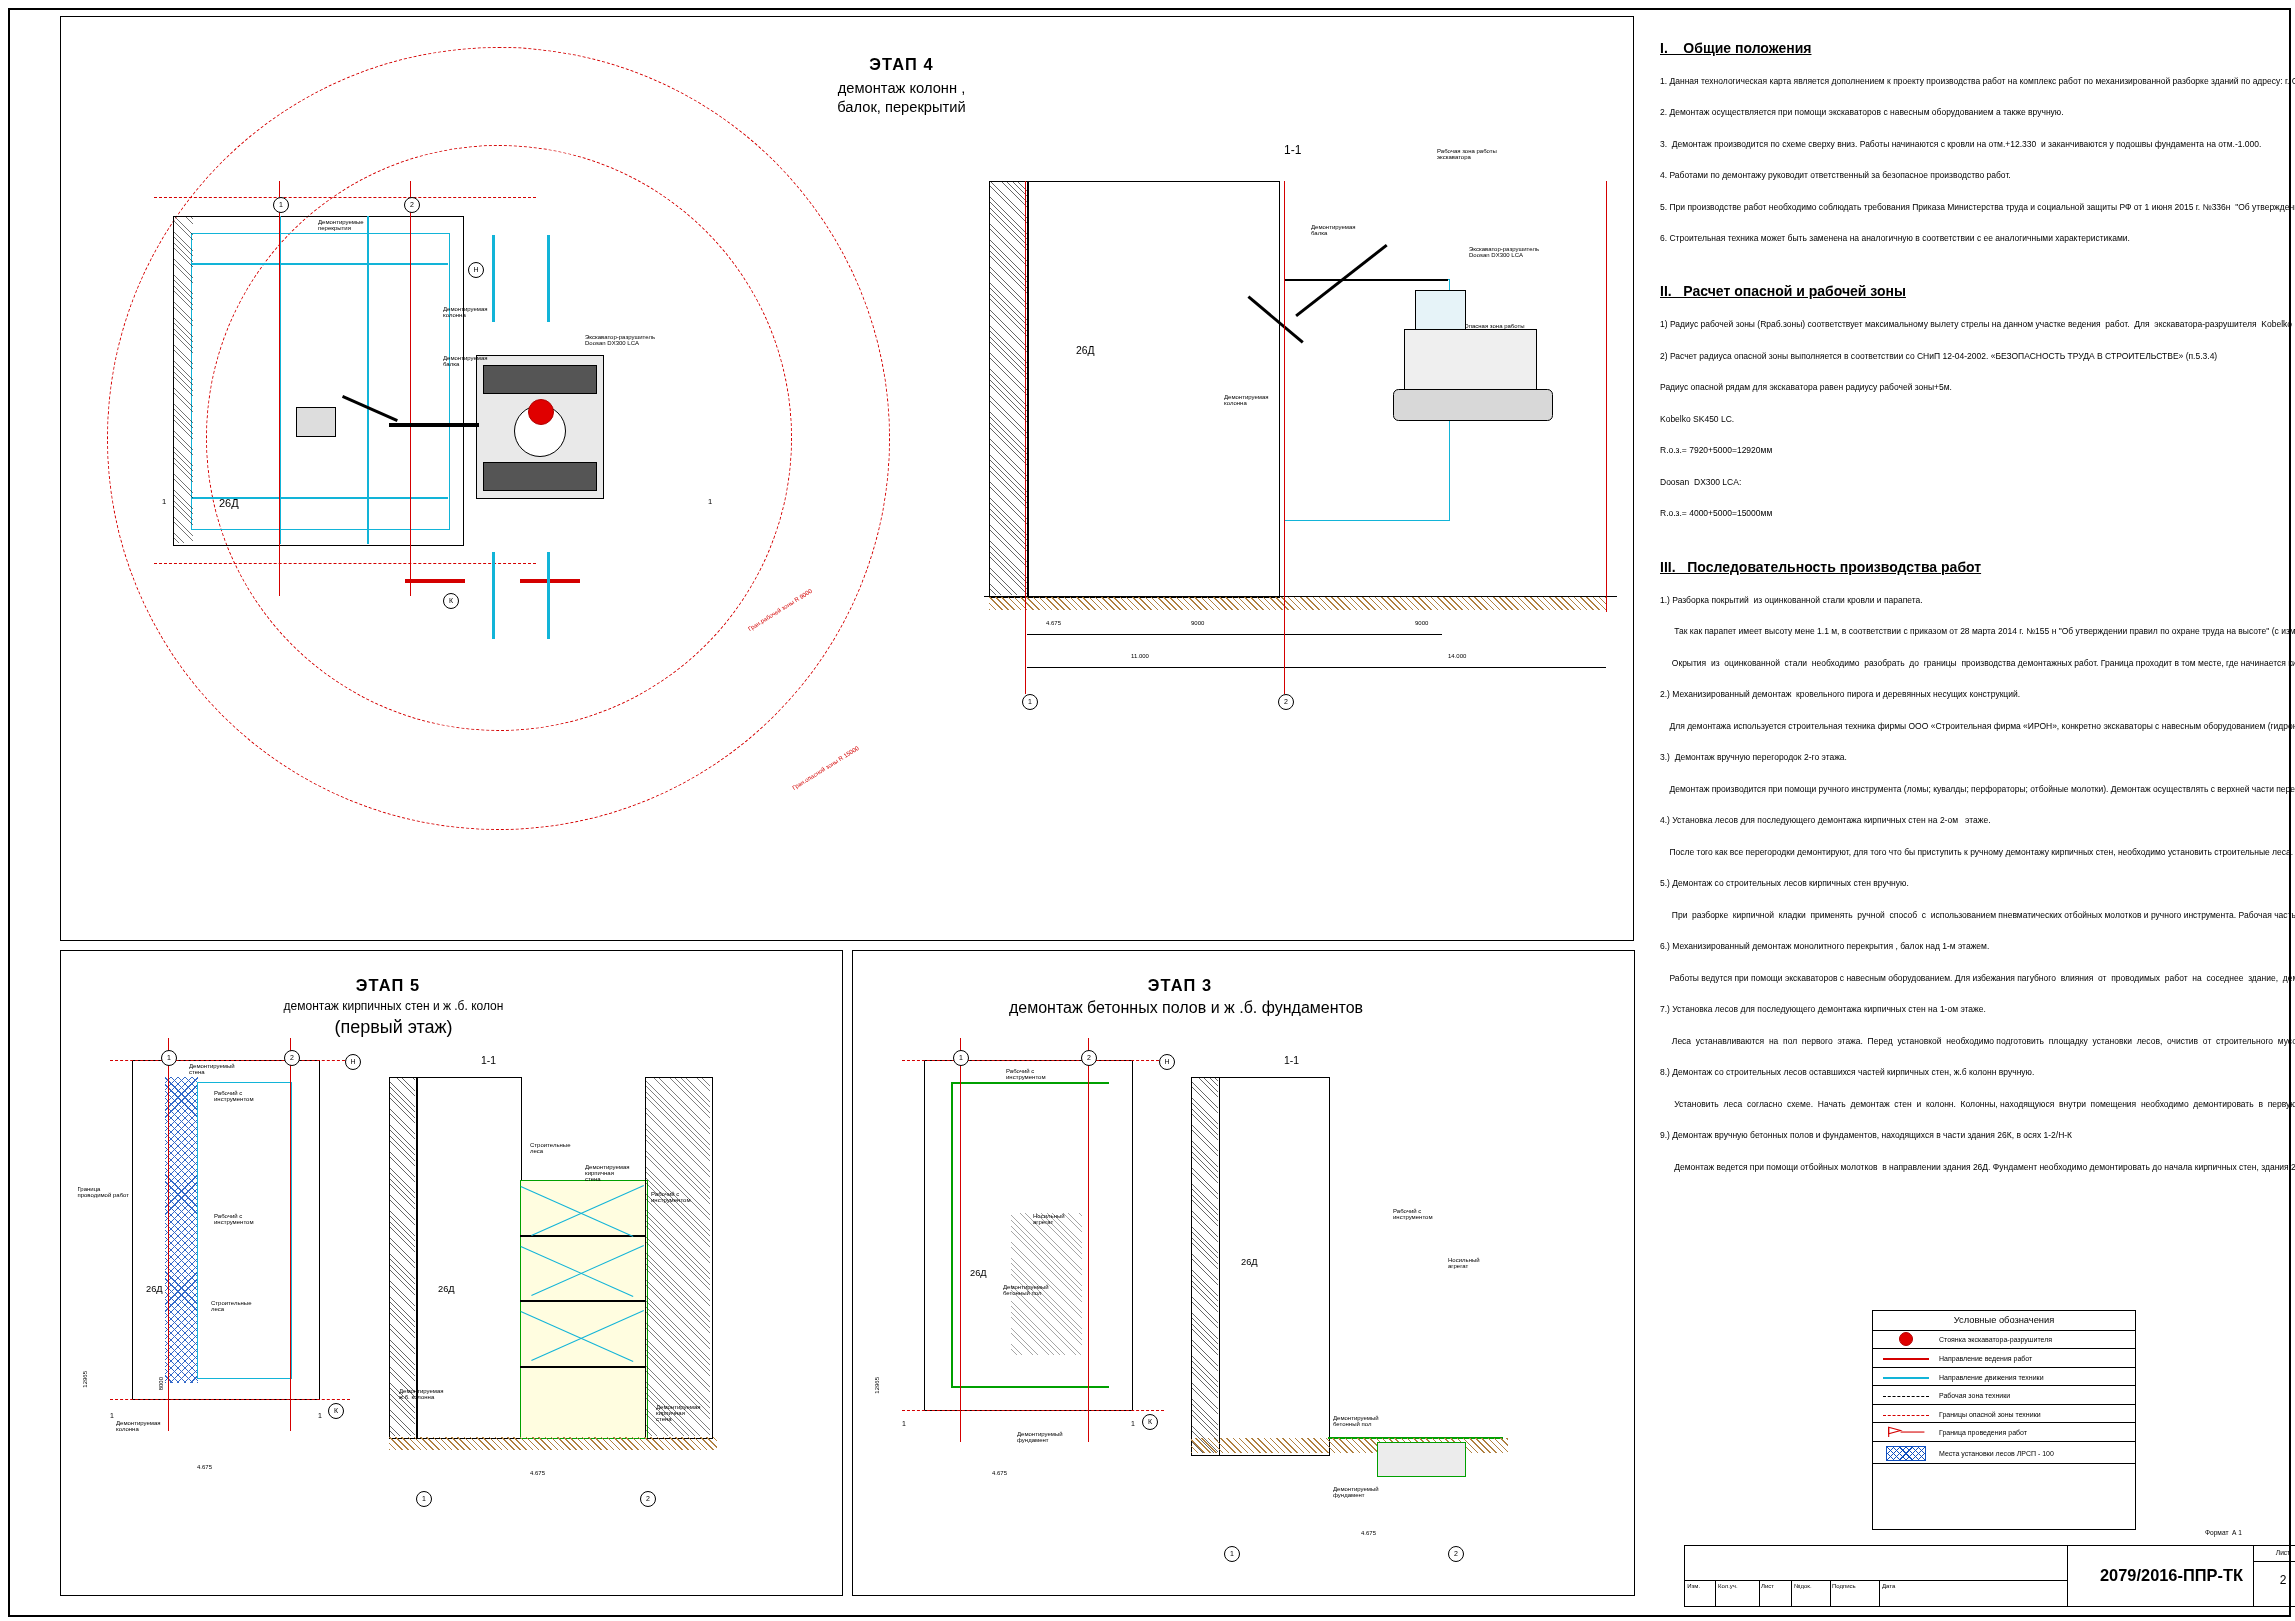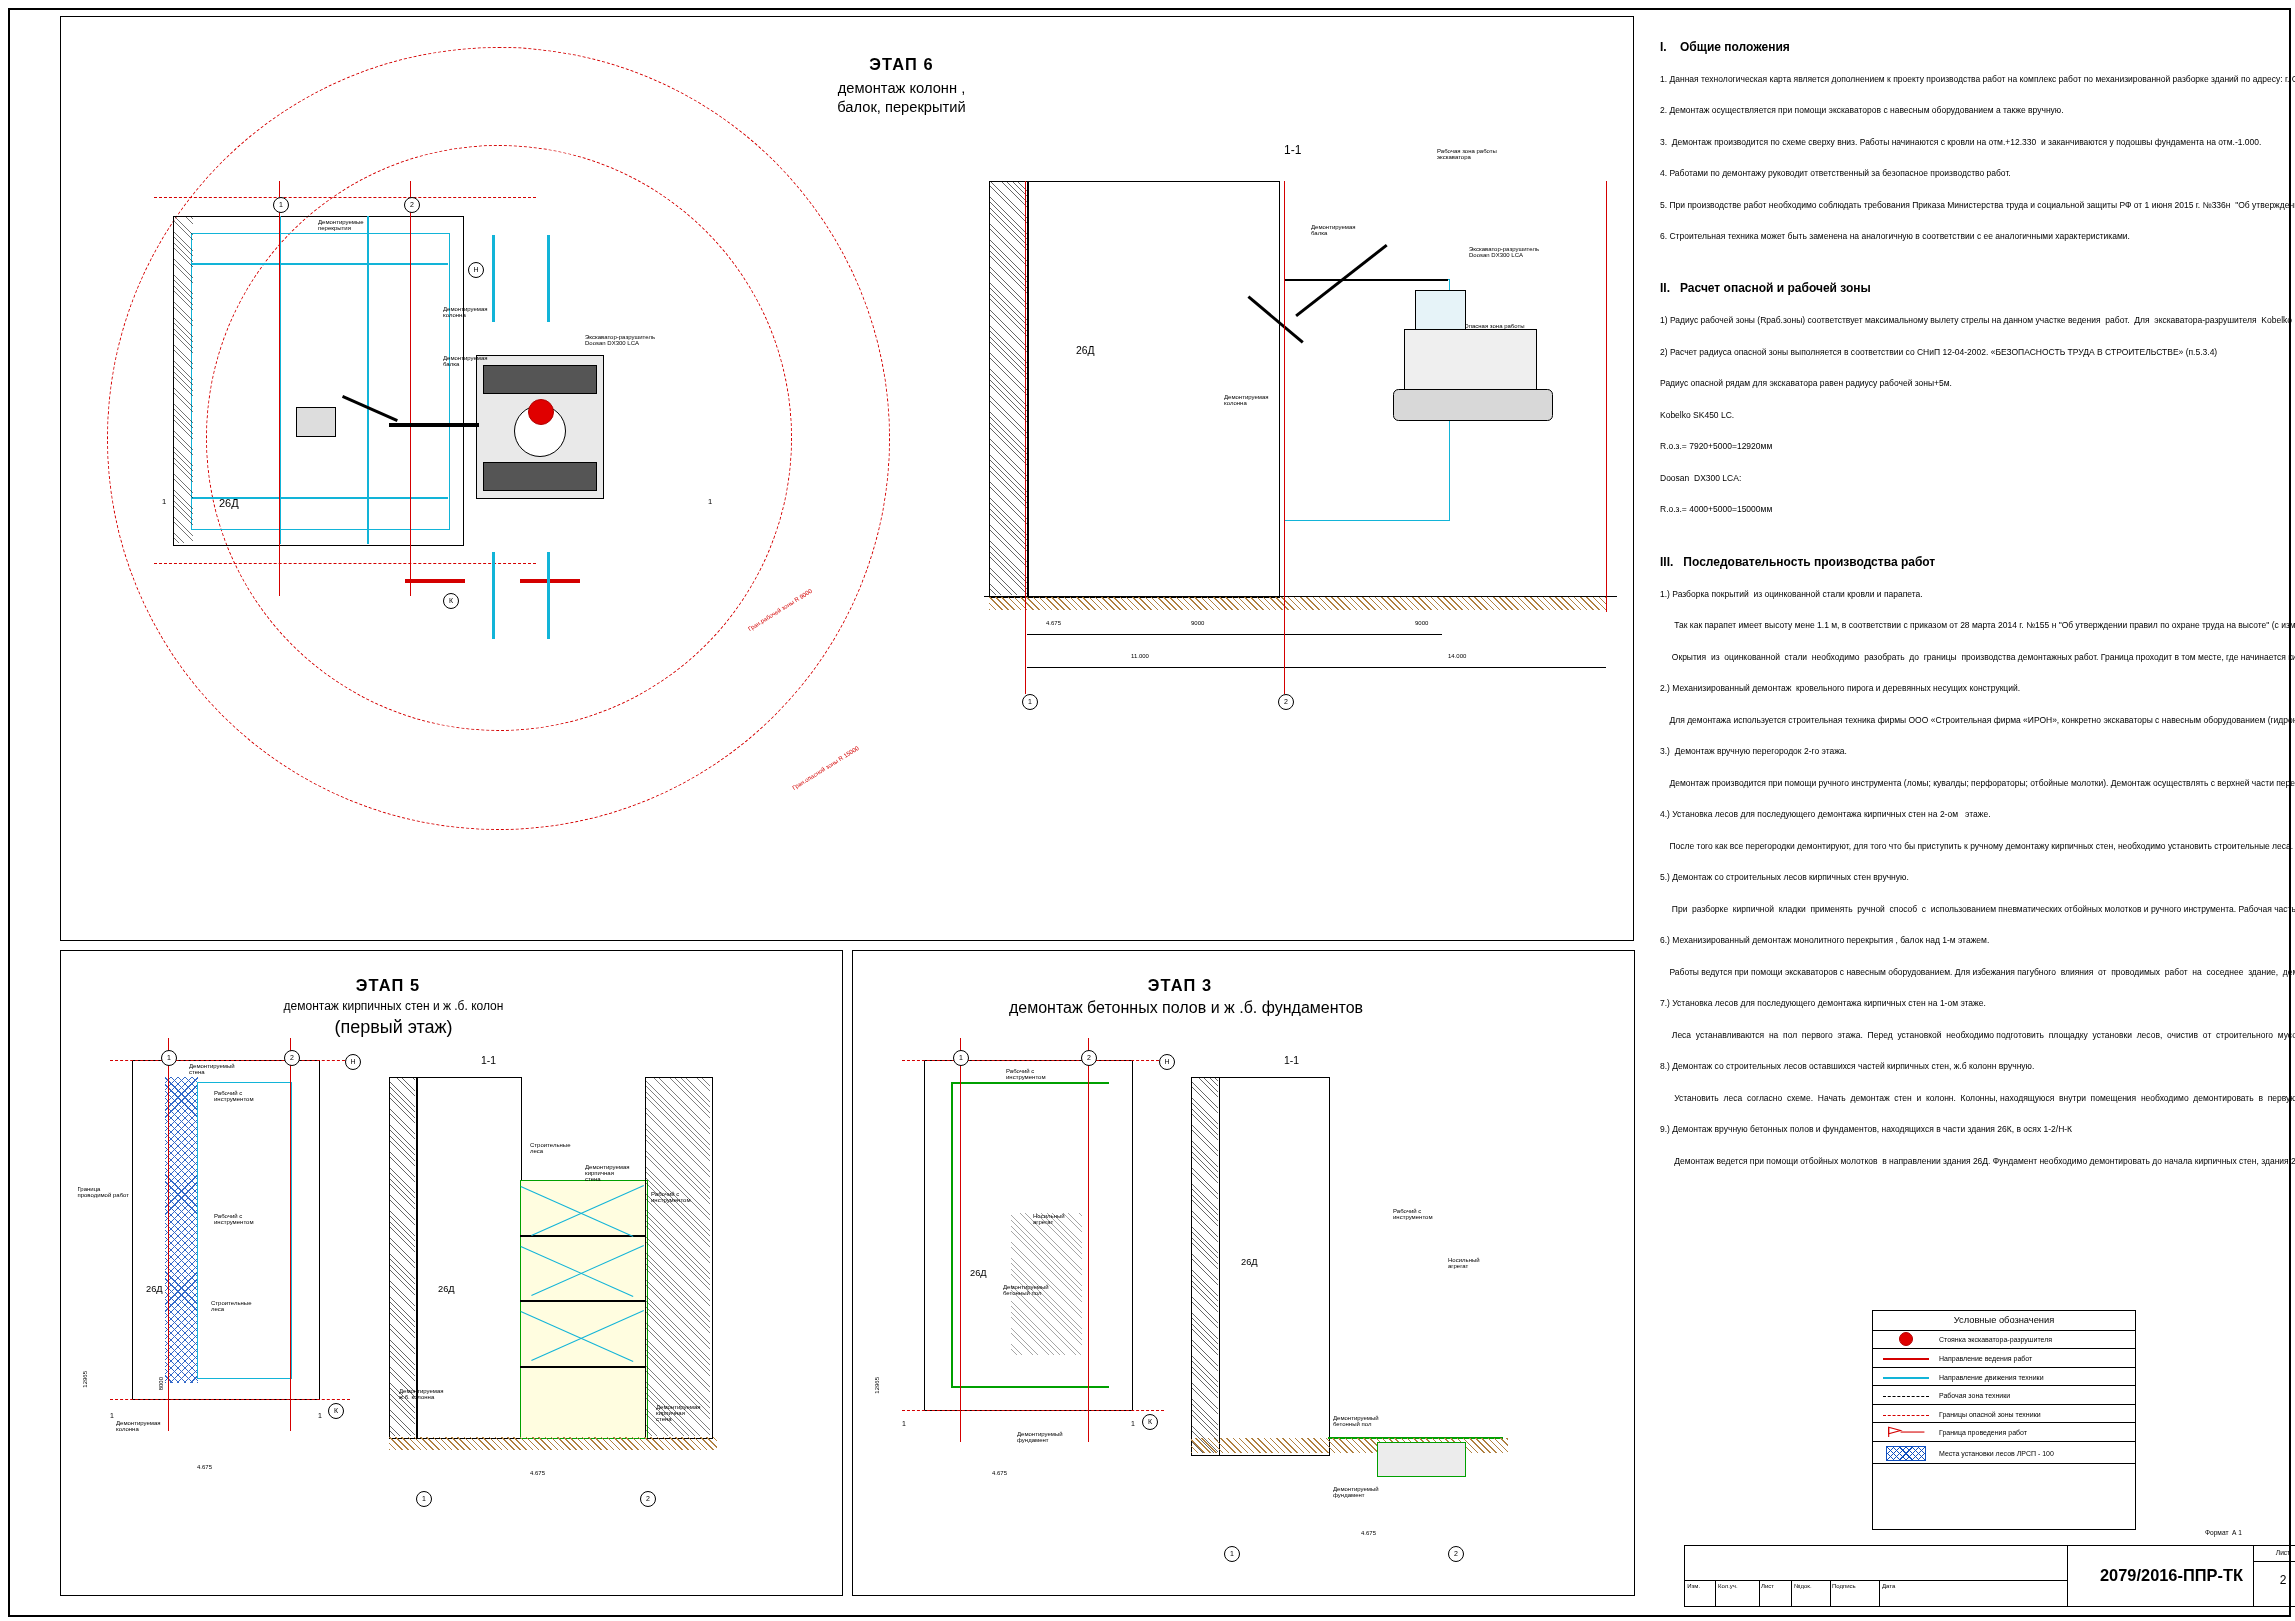--- a/index.html
+++ b/index.html
@@ -16,21 +16,21 @@
   
   #panel4{left:60px;top:16.4px;width:1572px;height:923px;border:1.1px solid #000;}
   #panel5{left:60px;top:950px;width:781px;height:644px;border:1.1px solid #000;}
   #panel6{left:852px;top:950px;width:781px;height:644px;border:1.1px solid #000;}
 
   .title{font-size:16.4px;font-weight:bold;letter-spacing:1.1px;}
   .subtitle{font-size:14.7px;}
 
   
   #textcol{left:1660px;top:19.7px;width:611px;height:1310px;}
-  .h-sec{font-size:12px;font-weight:bold;}
+  .h-sec{font-size:14px;font-weight:bold;text-decoration:underline;}
   .p{font-size:8.5px;line-height:11.5px;text-align:justify;}
 
   
   #legend{left:1872px;top:1310px;width:262px;height:218px;border:1.1px solid #000;}
   .legrow{position:relative;height:18.6px;border-top:0.5px solid #000;display:flex;align-items:center;}
   .legicon{width:66px;text-align:center;}
   .legtext{font-size:7px;}
 
   
   #stamp{left:1684px;top:1545px;width:628px;height:60px;border:1.1px solid #000;}
@@ -57,21 +57,21 @@
   .circ{position:absolute;border-radius:50%;}
 </style>
 </head>
 <body>
 
 <div id="sheet">
 
   <div id="outer" class="frame"></div>
 
   <div id="panel4" class="thin">
-    <div class="tx title ctr" style="left:726px;top:38px;width:229px;">ЭТАП 6</div>
+    <div class="tx title ctr" style="left:726px;top:38px;width:229px;">ЭТАП 4</div>
     <div class="tx subtitle ctr" style="left:644px;top:63px;width:393px;">демонтаж колонн ,</div>
     <div class="tx subtitle ctr" style="left:644px;top:82px;width:393px;">балок, перекрытий</div>
 
     <div class="circ" style="left:46px;top:30px;width:781px;height:781px;border:1.1px dashed #d40000;"></div>
     <div class="circ" style="left:145px;top:128px;width:584px;height:584px;border:0.8px dashed #d40000;"></div>
 
     <div class="box" style="left:112px;top:199px;width:289px;height:328px;border-width:0.8px;"></div>
     <div class="boxc" style="left:130px;top:216px;width:257px;height:295px;"></div>
     <div class="lnc" style="left:218px;top:199px;width:1.6px;height:328px;"></div>
     <div class="lnc" style="left:306px;top:199px;width:1.6px;height:328px;"></div>

